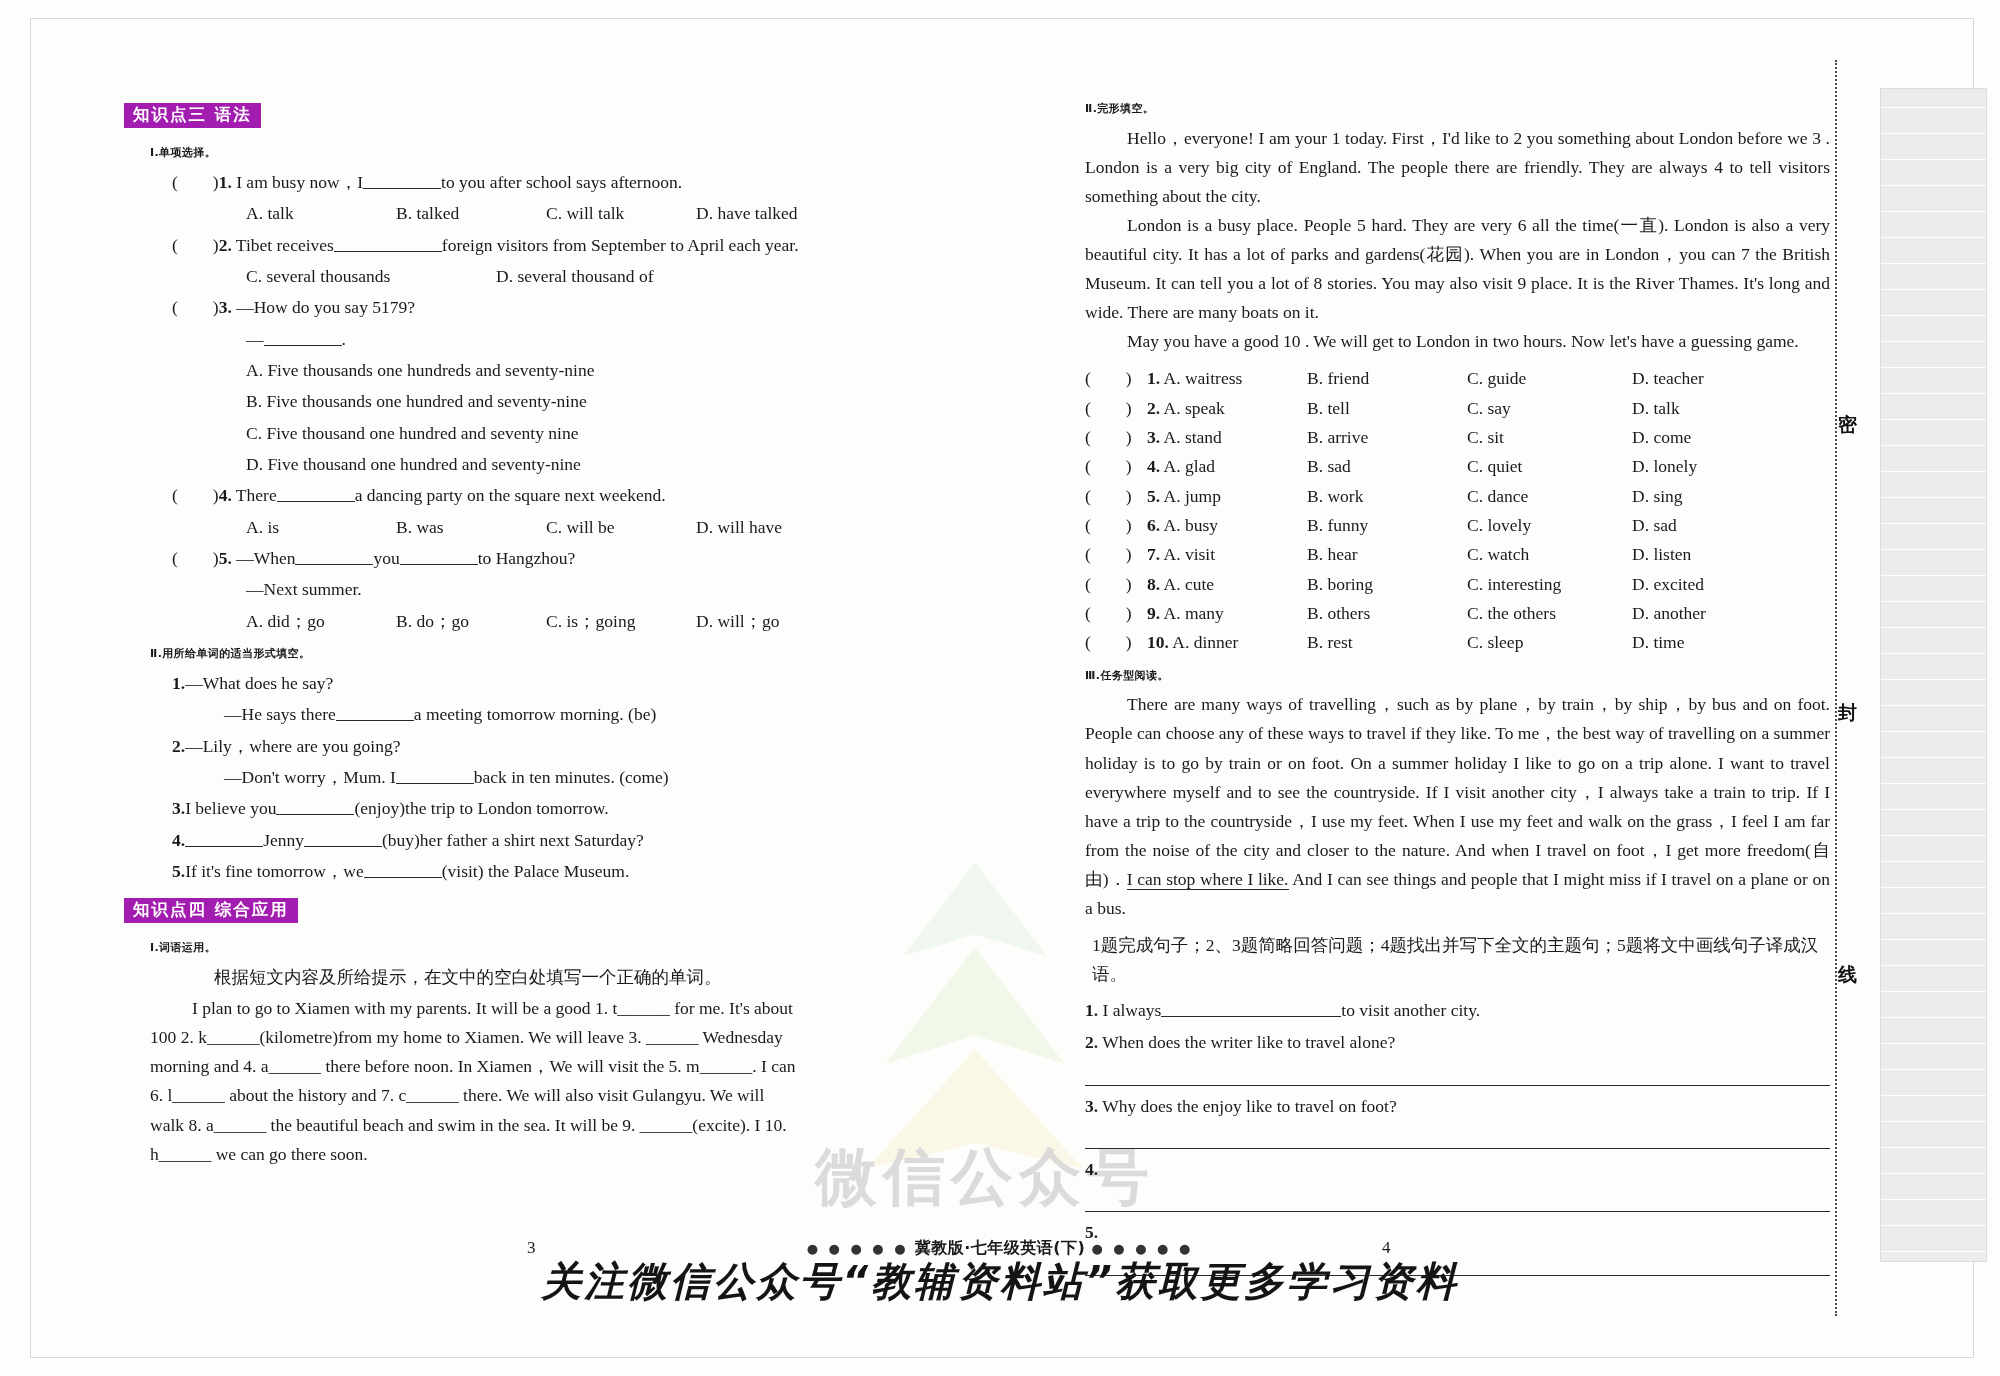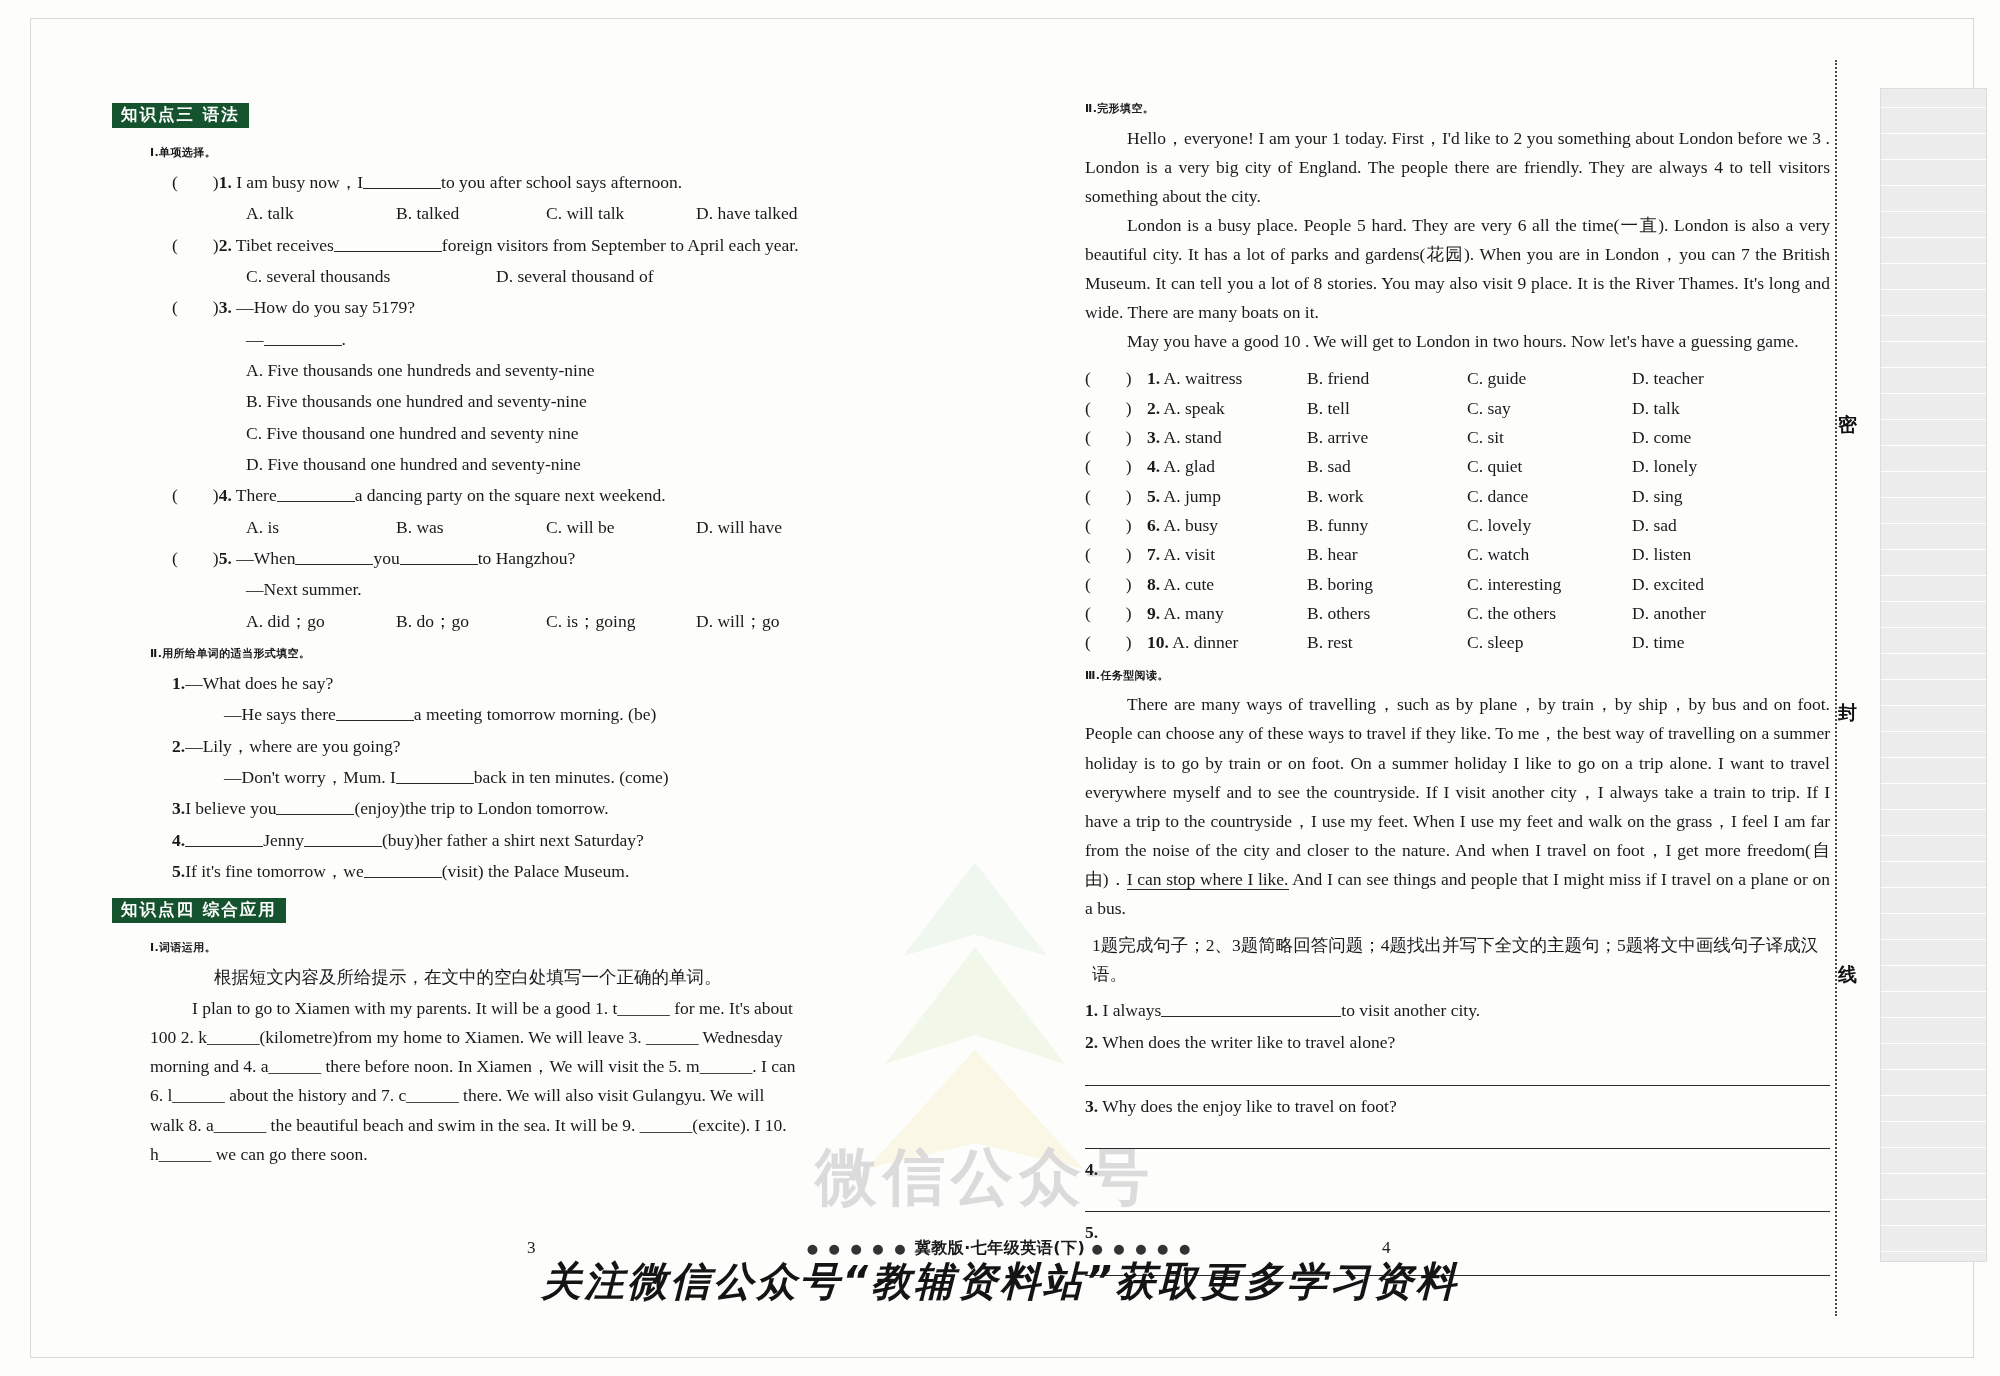--- a/index.html
+++ b/index.html
@@ -50,27 +50,27 @@
     position:absolute;
     font-size:17.5px;
     line-height:1.62;
   }
   .col-left  { left:150px;  top:100px; width:730px; }
   .col-right { left:1085px; top:100px; width:745px; }
 
   
   .kp-banner {
     display:inline-block;
-    background:#14532d; color:#ffffff;
+    background:#a21caf; color:#ffffff;
     font-family:"DejaVu Sans", sans-serif;
     font-weight:bold; font-size:16.5px;
     padding:3px 9px 4px 9px;
     letter-spacing:2px;
     line-height:1.1;
-    margin:0 0 6px 4px;
+    margin:0 0 6px 16px;
   }
   .kp-wrap { margin-left:-42px; }
 
   .sec-head {
     font-family:"DejaVu Sans", sans-serif;
     font-weight:bold;
     font-size:11px;
     margin:10px 0 6px 0;
     letter-spacing:.4px;
   }

